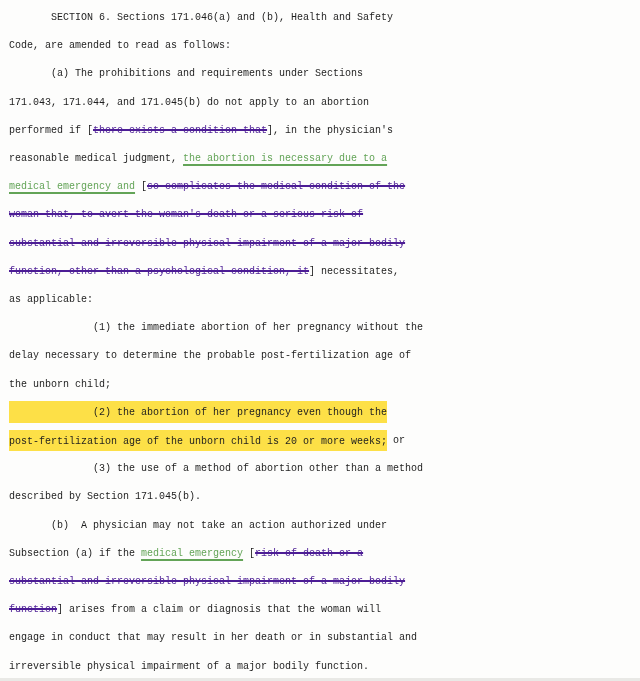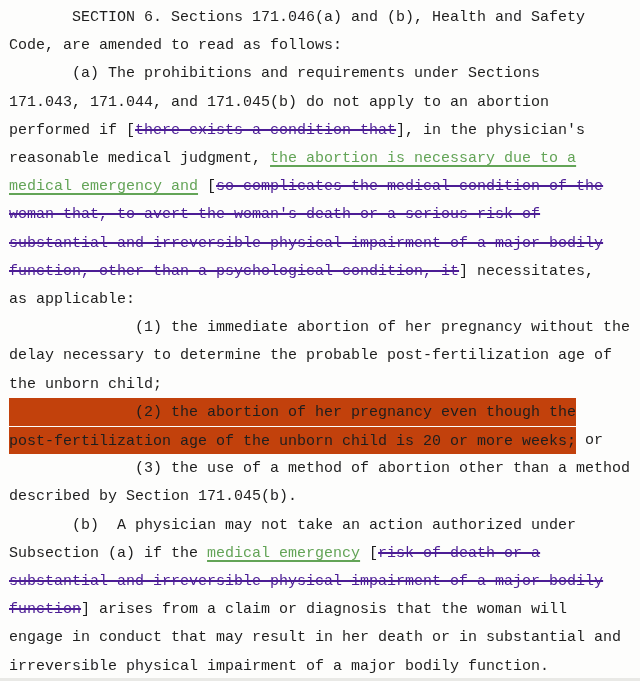--- a/index.html
+++ b/index.html
@@ -8,41 +8,41 @@
     background: #ffffff;
   }
   .page {
     position: relative;
     width: 640px;
     height: 681px;
     box-sizing: border-box;
     background: #fdfdfc;
     overflow: hidden;
     font-family: "Liberation Mono", "DejaVu Sans Mono", monospace;
-    font-size: 15px;
+    font-size: 10px;
     line-height: 28.2px;
     color: #1e1e1e;
     padding: 4px 0 0 9px;
   }
   .doc { white-space: pre; }
   .line { white-space: pre; }
   .seg-normal { color: #1e1e1e; }
   .seg-strike {
     color: #4c1d95;
     text-decoration: line-through;
     text-decoration-thickness: 1.5px;
   }
   .seg-added {
     color: #63a457;
     text-decoration: underline;
     text-decoration-thickness: 1.5px;
     text-underline-offset: 3px;
   }
   .seg-highlight {
-    background: #c2410c;
+    background: #fde047;
     color: #1e1e1e;
     padding-top: 5.5px;
     padding-bottom: 5.3px;
   }
   .bottom-edge {
     position: absolute;
     left: 0; right: 0; bottom: 0;
     height: 3px;
     background: #e9e9e6;
   }

